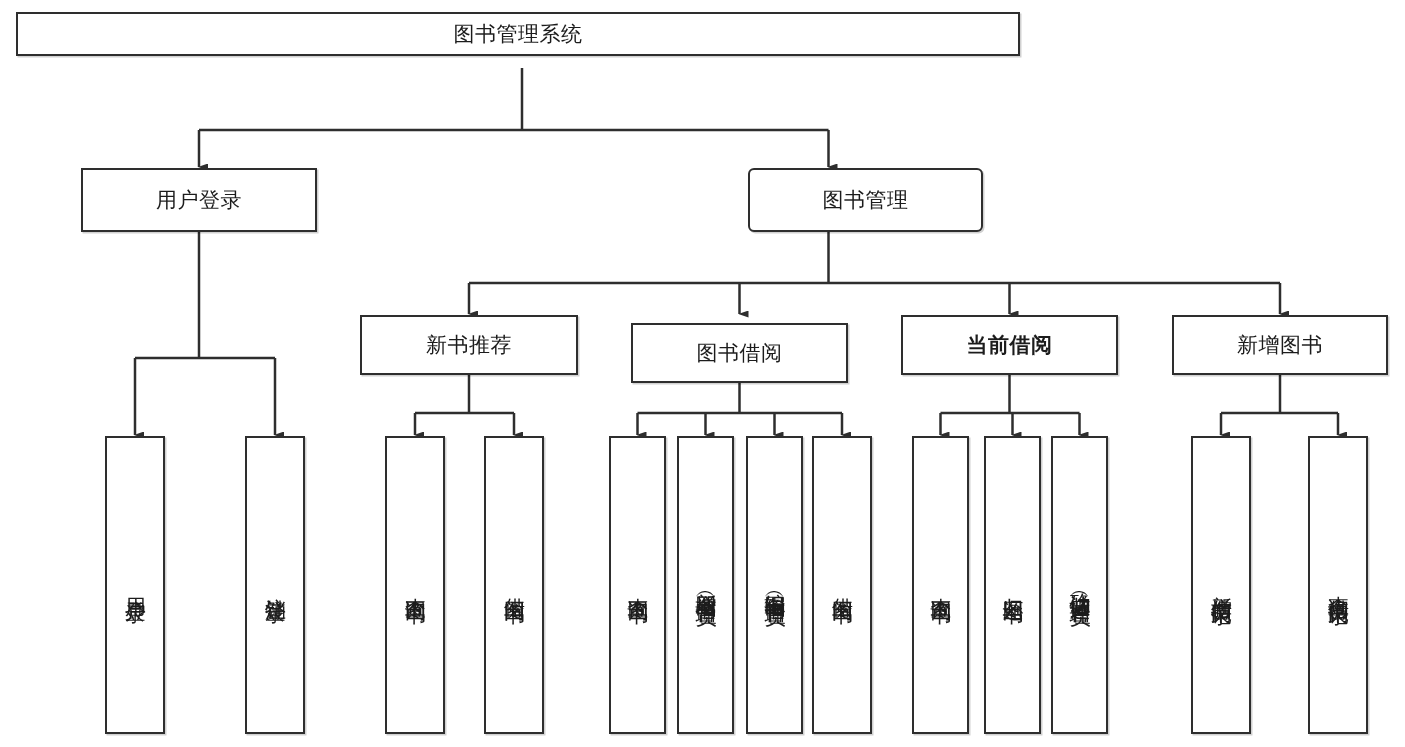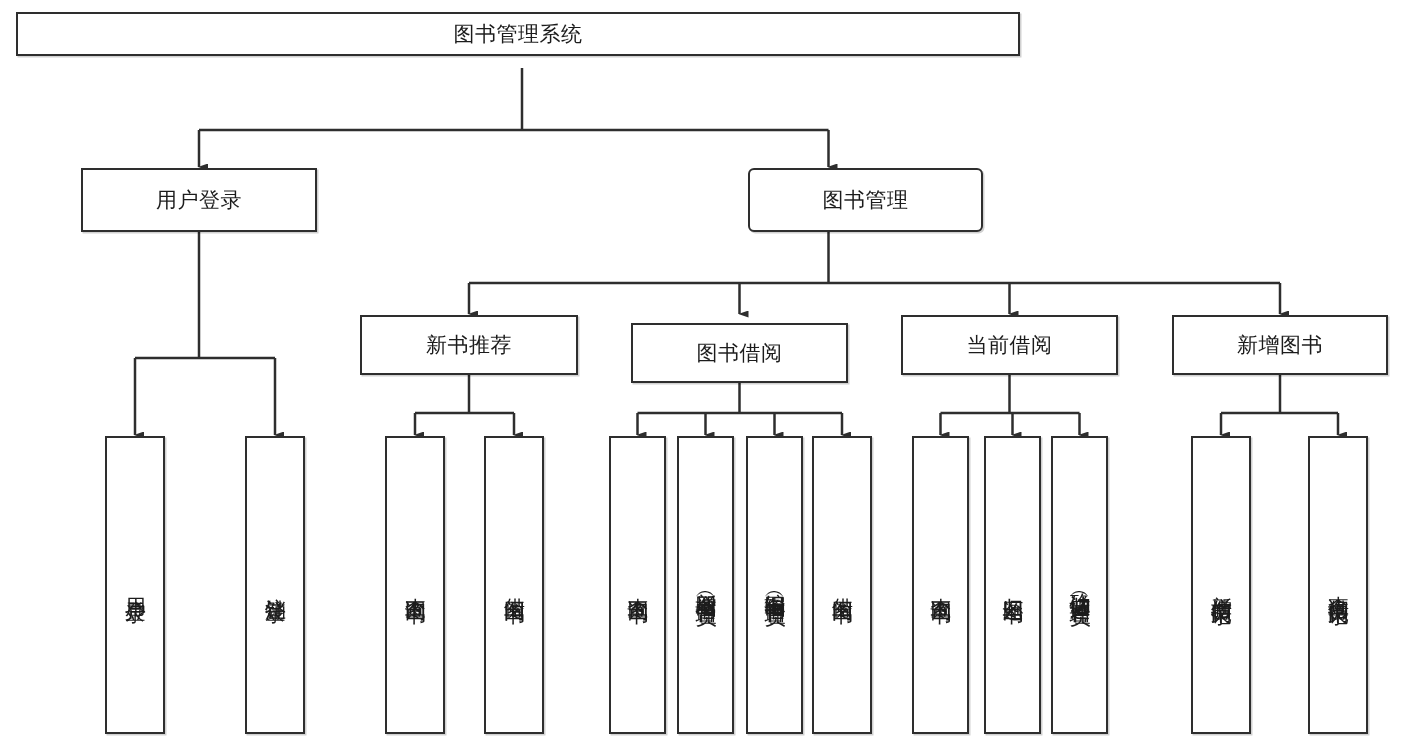--- a/index.html
+++ b/index.html
@@ -122,21 +122,21 @@
       </div>
       <div class="node h" style="left: 748px; top: 168px; width: 235px; height: 64px; border-radius: 6px;">
         <span class="node-label">图书管理</span>
       </div>
       <div class="node h" style="left: 360px; top: 315px; width: 218px; height: 60px;">
         <span class="node-label">新书推荐</span>
       </div>
       <div class="node h" style="left: 631px; top: 315px; width: 217px; height: 60px; margin-top: 8px;">
         <span class="node-label">图书借阅</span>
       </div>
-      <div class="node h" style="left: 901px; top: 315px; width: 217px; height: 60px;">
+      <div class="node h" style="left: 901px; top: 315px; width: 217px; height: 60px; font-weight: bold;">
         <span class="node-label">当前借阅</span>
       </div>
       <div class="node h" style="left: 1172px; top: 315px; width: 216px; height: 60px;">
         <span class="node-label">新增图书</span>
       </div>
       <div class="node v" style="left: 105px; top: 436px; width: 60px; height: 298px;">
         <span class="node-label">用户登录</span>
       </div>
       <div class="node v" style="left: 245px; top: 436px; width: 60px; height: 298px;">
         <span class="node-label">注销登录</span>

